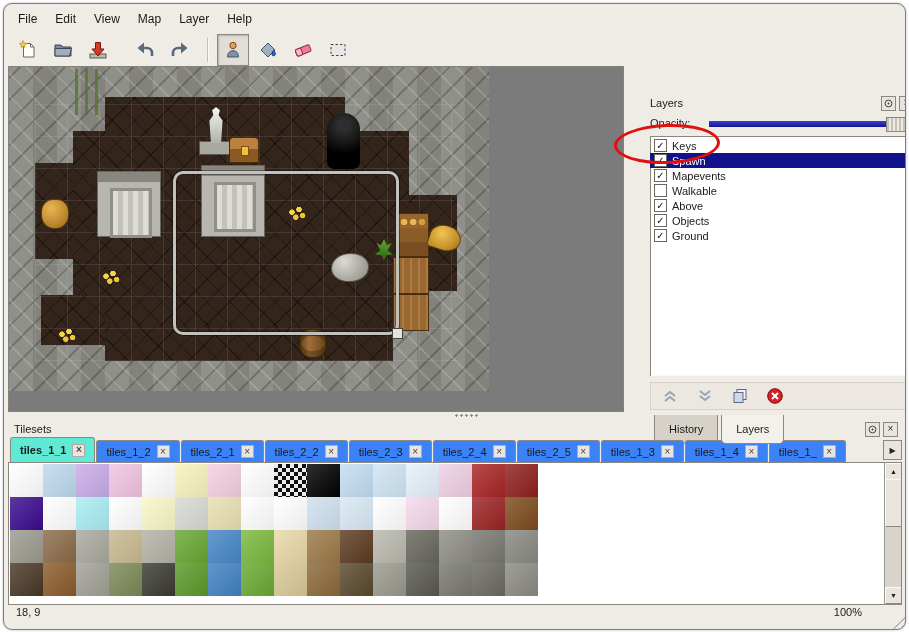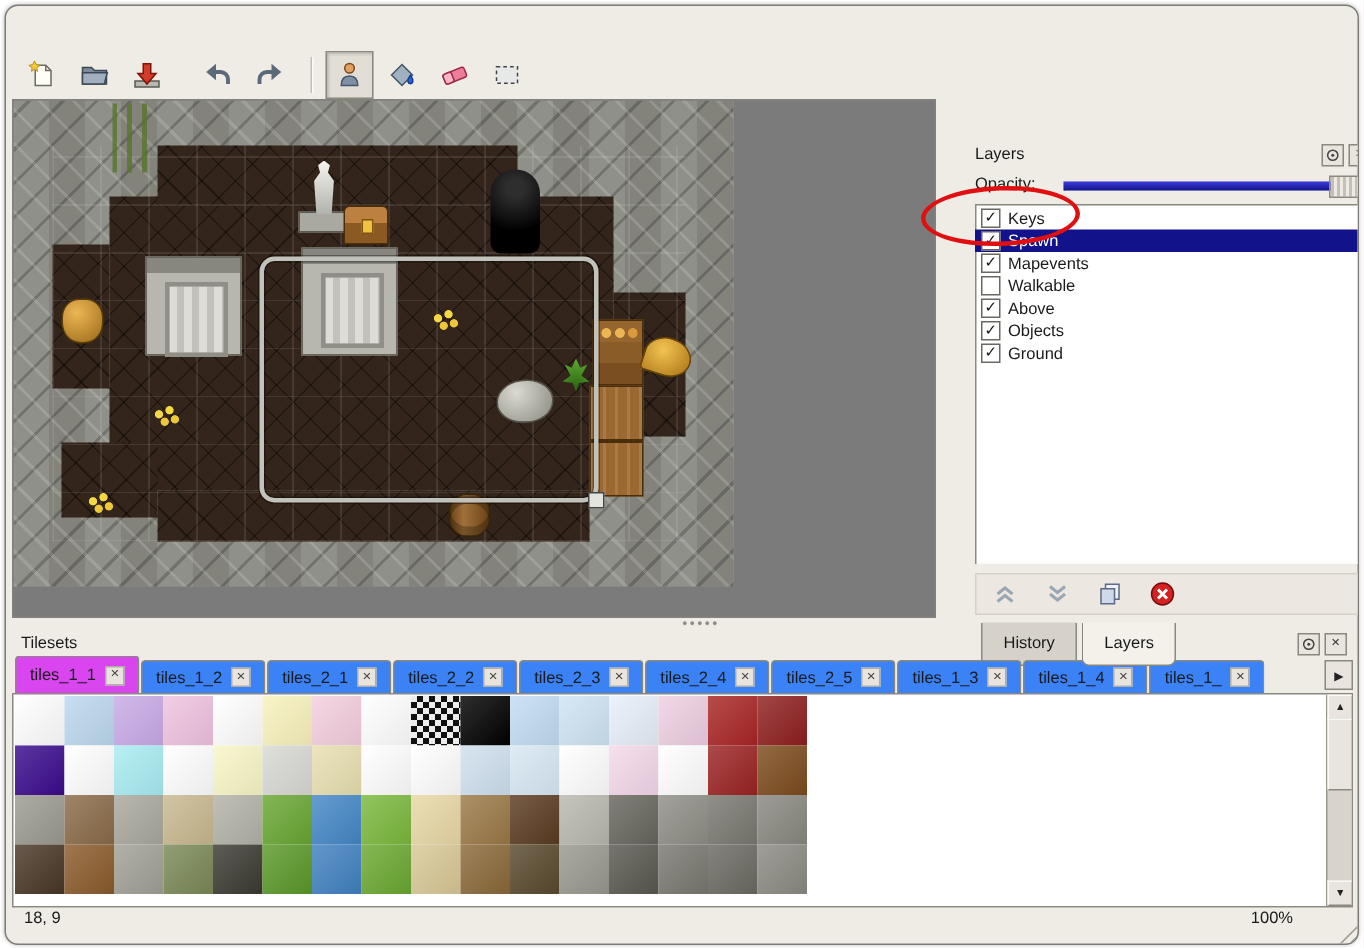--- a/index.html
+++ b/index.html
@@ -142,21 +142,21 @@
 
   
   .splitter-grip{position:absolute;left:450px;top:409px;width:26px;height:6px;
     background-image:radial-gradient(#8a887f 1px, transparent 1.4px);background-size:5px 5px;}
 
   
   .bottom-panel{position:absolute;left:4px;top:416px;width:894px;height:184px;}
   .tileset-tabs{display:flex;align-items:flex-end;height:24px;padding-left:2px;position:relative;}
   .ttab{display:flex;align-items:center;gap:6px;padding:3px 9px;font-size:11px;height:15px;
     border:1px solid #8a887f;border-bottom:none;border-radius:3px 3px 0 0;background:#3b82f6;margin-right:1px;}
-  .ttab.active{background:#d946ef;height:18px;position:relative;z-index:2;}
+  .ttab.active{background:#5eead4;height:18px;position:relative;z-index:2;font-weight:bold;}
   .ttab-close{width:11px;height:11px;border:1px solid #b0ada5;display:flex;align-items:center;
     justify-content:center;font-size:10px;line-height:1;color:#444;background:#e9e5de;}
   .tab-scroll{position:absolute;right:0;bottom:2px;width:17px;height:18px;border:1px solid #8a887f;
     background:#e9e5de;display:flex;align-items:center;justify-content:center;font-size:8px;color:#222;}
   .tileset-content{position:relative;height:141px;background:#fff;border:1px solid #8a887f;overflow:hidden;}
   .tile-grid{position:absolute;left:1px;top:1px;display:grid;grid-template-columns:repeat(16,33px);grid-auto-rows:33px;}
   .tile{width:33px;height:33px;background-image:linear-gradient(135deg, rgba(255,255,255,.18), rgba(0,0,0,.08));}
   .tile.checker{background-color:#eee;background-image:
       linear-gradient(45deg,#101010 25%,transparent 25%,transparent 75%,#101010 75%),
       linear-gradient(45deg,#101010 25%,#ececec 25%,#ececec 75%,#101010 75%);
@@ -182,20 +182,28 @@
   .annotation-ellipse{position:absolute;left:610px;top:120px;width:100px;height:34px;
     border:3px solid #e01010;border-radius:50%;transform:rotate(-2deg);z-index:60;pointer-events:none;}
 
   svg{display:block;}
 </style>
 </head>
 <body>
 
 <div class="window">
 
+  <div class="menubar" id="menubar">
+      <div class="menu-item">File</div>
+      <div class="menu-item">Edit</div>
+      <div class="menu-item">View</div>
+      <div class="menu-item">Map</div>
+      <div class="menu-item">Layer</div>
+      <div class="menu-item">Help</div>
+    </div>
 
   <div class="toolbar">
     <div class="tb-btn">
       <svg width="22" height="22" viewBox="0 0 22 22">
         <path d="M6.5 4.5h7l3.5 3.5v10H6.5z" fill="#fffef4" stroke="#6b6b5f"></path>
         <path d="M13.5 4.5v3.5H17" fill="none" stroke="#6b6b5f"></path>
         <path d="M6 1.6l1.2 2.4 2.6.6-2.2 1.4.4 2.6L6 7.2 4 8.6l.4-2.6L2.2 4.6l2.6-.6z" fill="#f6c83c" stroke="#b08a10" stroke-width="0.6"></path>
       </svg>
     </div>
     <div class="tb-btn">

